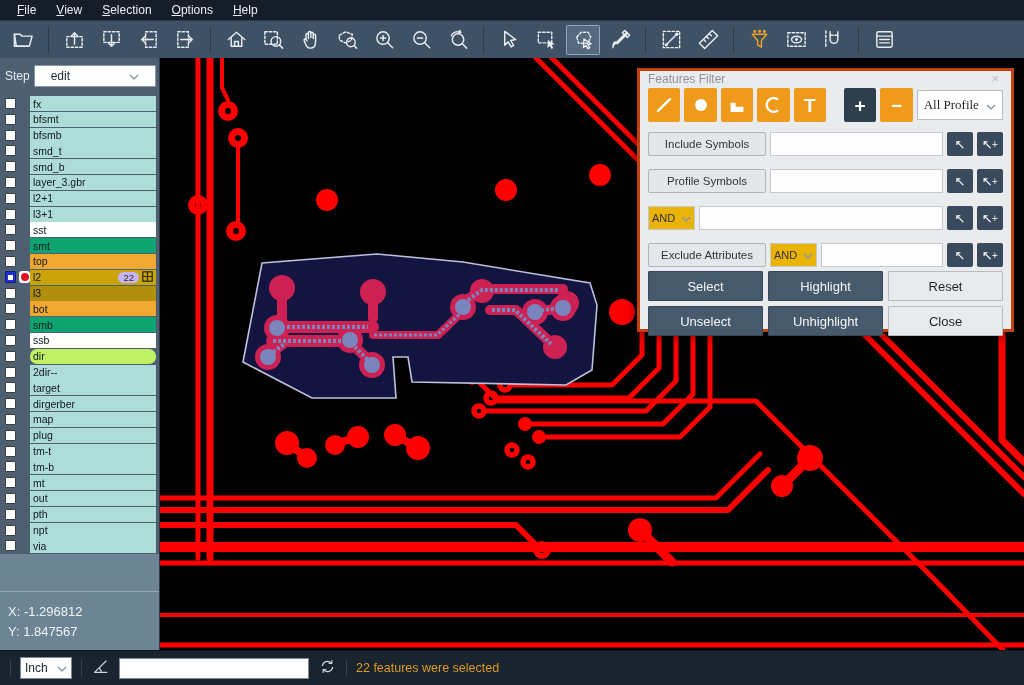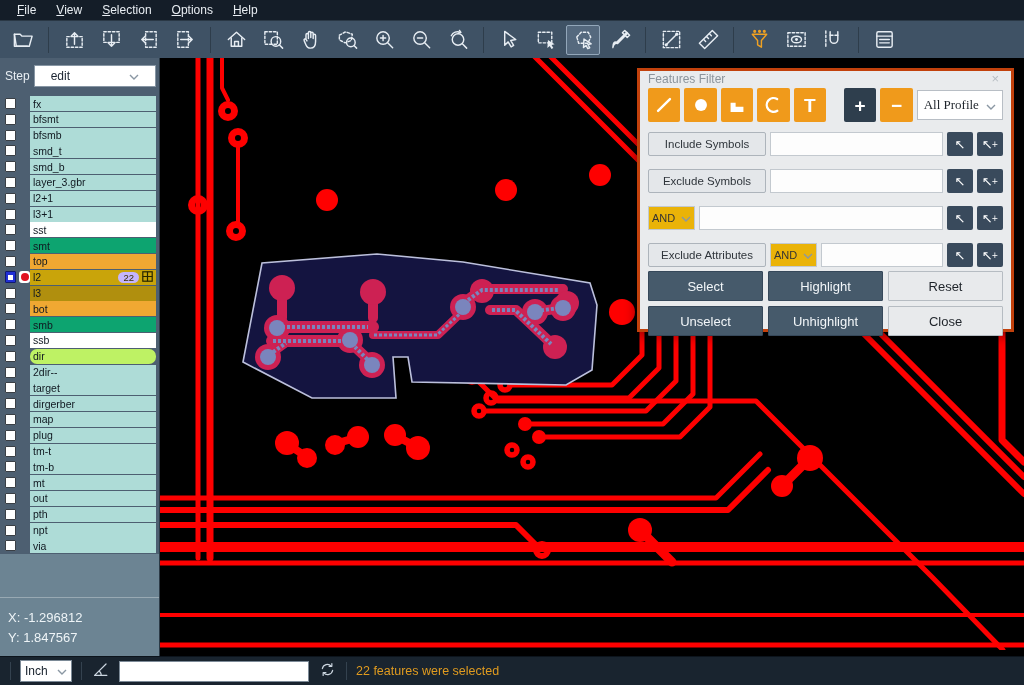--- a/index.html
+++ b/index.html
@@ -78,21 +78,21 @@
   .row-input { flex:1; height:24px; background:#fdfdfd; border:1px solid #c3c9cf; font-size:12px; padding:0 4px; min-width:0; font-family:"Liberation Sans",sans-serif; }
   .arrow-btn { width:26px; height:24px; background:#394a5c; border-radius:2px; color:#fff; display:flex; align-items:center; justify-content:center; font-size:13px; flex:0 0 auto; font-family:"DejaVu Sans",sans-serif; }
   .arrow-btn sup { font-size:8px; margin-left:-1px; }
   .dlg-actions { margin-top:auto; padding:0 8px 8px 8px; display:flex; flex-direction:column; gap:5px; }
   .act-row { display:flex; gap:5px; }
   .act-btn { flex:1; height:30px; display:flex; align-items:center; justify-content:center; font-size:13px; border-radius:1px; }
   .act-btn.dark { background:#465a6b; color:#f2f6f9; border:1px solid #36485a; }
   .act-btn.light { background:#e8eaec; color:#1f242a; border:1px solid #b6bcc2; }
 
   
-  .statusbar { height:29px; background:#19242f; display:flex; align-items:center; padding:0 10px; gap:9px; flex:0 0 auto; border-top:1px solid #0c141c; }
+  .statusbar { height:35px; background:#19242f; display:flex; align-items:center; padding:0 10px; gap:9px; flex:0 0 auto; border-top:1px solid #0c141c; }
   .sb-sep { width:1px; height:18px; background:#34424f; }
   .unit-select { width:52px; height:22px; background:#fff; border:1px solid #7c8a97; display:flex; align-items:center; padding:0 4px; font-size:12px; color:#16202b; }
   .unit-select .sp { flex:1; }
   .sb-icon svg { width:19px; height:19px; stroke:#ccd6e0; fill:none; stroke-width:1.5; stroke-linecap:round; stroke-linejoin:round; }
   .cmd-input { width:190px; height:21px; background:#fff; border:1px solid #7c8a97; font-size:12px; padding:0 4px; font-family:"Liberation Sans",sans-serif; }
   .sb-msg { color:#e09b1f; font-size:12.5px; }
   .chev svg { width:10px; height:6px; stroke:#8a97a3; fill:none; stroke-width:1.4; }
 </style>
 </head>
 <body>
@@ -737,21 +737,21 @@
           </div>
         </div>
         <div class="dlg-rows">
             <div class="dlg-row">
               <div class="row-label">Include Symbols</div>
               <input class="row-input" type="text" style="">
               <div class="arrow-btn">↖</div>
               <div class="arrow-btn">↖<sup>+</sup></div>
             </div>
             <div class="dlg-row">
-              <div class="row-label">Exclude Symbols</div>
+              <div class="row-label">Profile Symbols</div>
               <input class="row-input" type="text" style="">
               <div class="arrow-btn">↖</div>
               <div class="arrow-btn">↖<sup>+</sup></div>
             </div>
             <div class="dlg-row">
               <div class="and-select">
                 <span class="sp">AND</span>
                 <span class="chev"><svg viewBox="0 0 10 6">
                     <polyline points="1,1 5,5 9,1"></polyline>
                   </svg></span>

